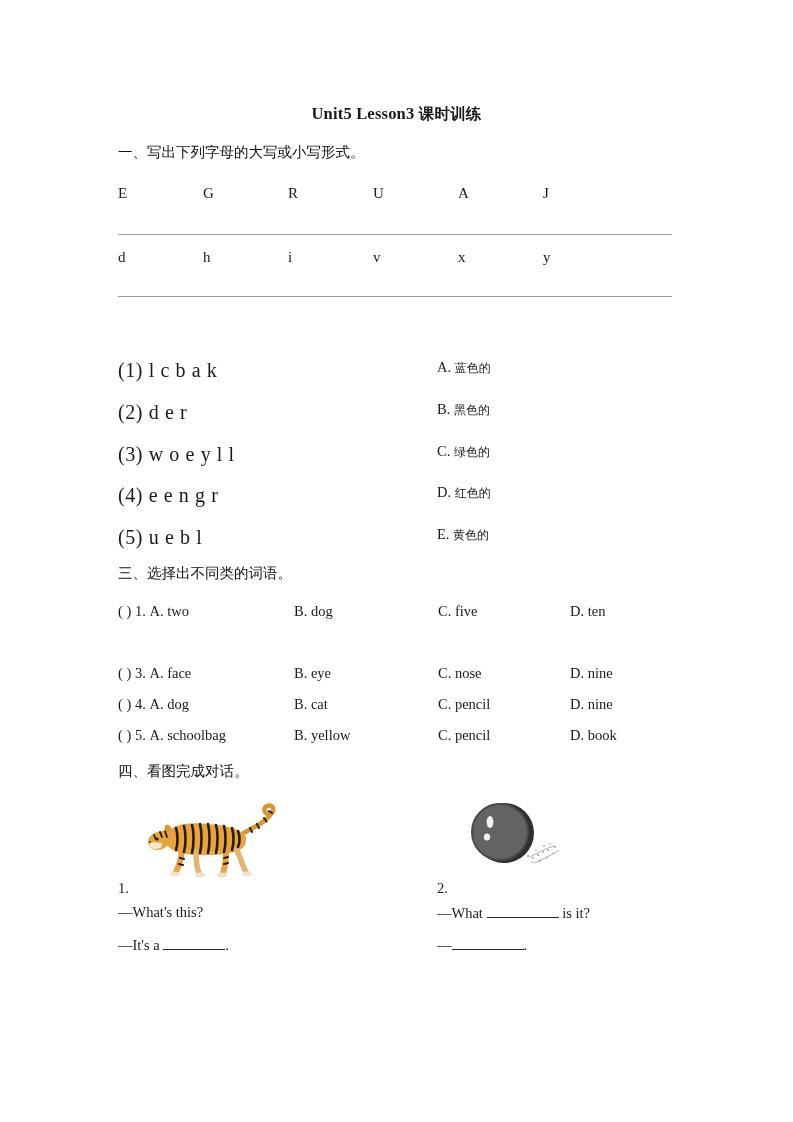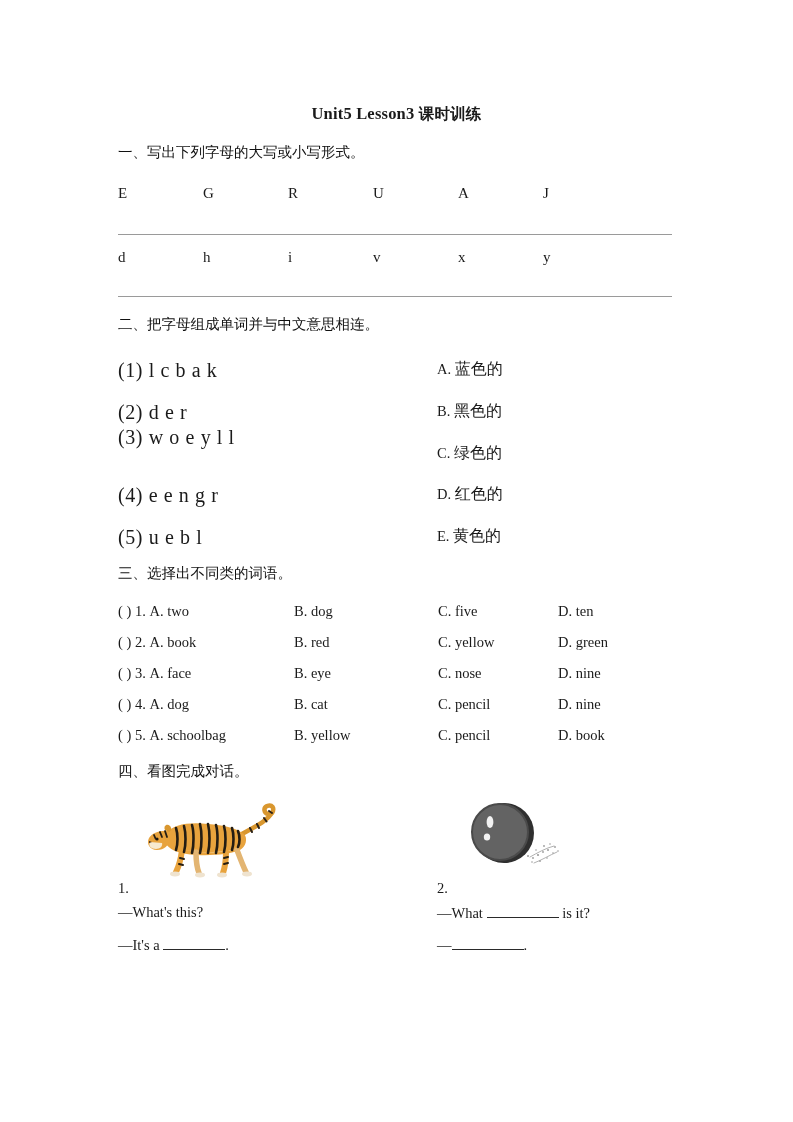--- a/index.html
+++ b/index.html
@@ -89,42 +89,42 @@
     letter-spacing: 0.6px;
   }
   .match-right {
     position: absolute;
     left: 437px;
     font-size: 14.5px;
     white-space: nowrap;
   }
   .match-right .cn {
     font-family: Liberation Sans, sans-serif;
-    font-size: 16px;
+    font-size: 12px;
   }
   .match-label { letter-spacing: 0px; }
 
   
   .mc-row {
     position: absolute;
     left: 118px;
     width: 560px;
     height: 22px;
     font-size: 14.5px;
   }
   .mc-opt {
     position: absolute;
     top: 0;
     white-space: nowrap;
     font-size: 14.5px;
   }
   .mc-a  { left: 0px; }
   .mc-b  { left: 176px; }
   .mc-c  { left: 320px; }
-  .mc-d  { left: 440px; }
+  .mc-d  { left: 452px; }
   .dlg-num {
     position: absolute;
     font-size: 14.5px;
   }
   .dlg-line {
     position: absolute;
     font-size: 14.5px;
     white-space: nowrap;
   }
   #dlg1-num  { left: 118px; top: 880px; }
@@ -184,49 +184,42 @@
     <span class="letter-cell" style="left:0px">d</span>
     <span class="letter-cell" style="left:85px">h</span>
     <span class="letter-cell" style="left:170px">i</span>
     <span class="letter-cell" style="left:255px">v</span>
     <span class="letter-cell" style="left:340px">x</span>
     <span class="letter-cell" style="left:425px">y</span>
   </div>
 
   <div class="rule" id="rule-2"></div>
 
-  <div class="sec-head" id="sec2-head">二、把字母组成单词并与中文意思相连。</div>
 
   <div class="match-left" style="top:359px">(1) l c b a k</div>
   <div class="match-left" style="top:401px">(2) d e r</div>
-  <div class="match-left" style="top:426px">(3) w o e y l l</div>
+  <div class="match-left" style="top:443px">(3) w o e y l l</div>
   <div class="match-left" style="top:484px">(4) e e n g r</div>
   <div class="match-left" style="top:526px">(5) u e b l</div>
 
   <div class="match-right" style="top:359px"><span class="match-label">A.</span>&nbsp;<span class="cn">蓝色的</span></div>
   <div class="match-right" style="top:401px"><span class="match-label">B.</span>&nbsp;<span class="cn">黑色的</span></div>
   <div class="match-right" style="top:443px"><span class="match-label">C.</span>&nbsp;<span class="cn">绿色的</span></div>
   <div class="match-right" style="top:484px"><span class="match-label">D.</span>&nbsp;<span class="cn">红色的</span></div>
   <div class="match-right" style="top:526px"><span class="match-label">E.</span>&nbsp;<span class="cn">黄色的</span></div>
 
   <div class="sec-head" id="sec3-head">三、选择出不同类的词语。</div>
 
   <div class="mc-row" style="top:603px">
     <span class="mc-opt mc-a"><span>(  ) 1.</span>&nbsp;<span>A. two</span></span>
     <span class="mc-opt mc-b">B. dog</span>
     <span class="mc-opt mc-c">C. five</span>
     <span class="mc-opt mc-d">D. ten</span>
   </div>
 
-  <div class="mc-row" style="top:634px">
-    <span class="mc-opt mc-a"><span>(  ) 2.</span>&nbsp;<span>A. book</span></span>
-    <span class="mc-opt mc-b">B. red</span>
-    <span class="mc-opt mc-c">C. yellow</span>
-    <span class="mc-opt mc-d">D. green</span>
-  </div>
 
   <div class="mc-row" style="top:665px">
     <span class="mc-opt mc-a"><span>(  ) 3.</span>&nbsp;<span>A. face</span></span>
     <span class="mc-opt mc-b">B. eye</span>
     <span class="mc-opt mc-c">C. nose</span>
     <span class="mc-opt mc-d">D. nine</span>
   </div>
 
   <div class="mc-row" style="top:696px">
     <span class="mc-opt mc-a"><span>(  ) 4.</span>&nbsp;<span>A. dog</span></span>

